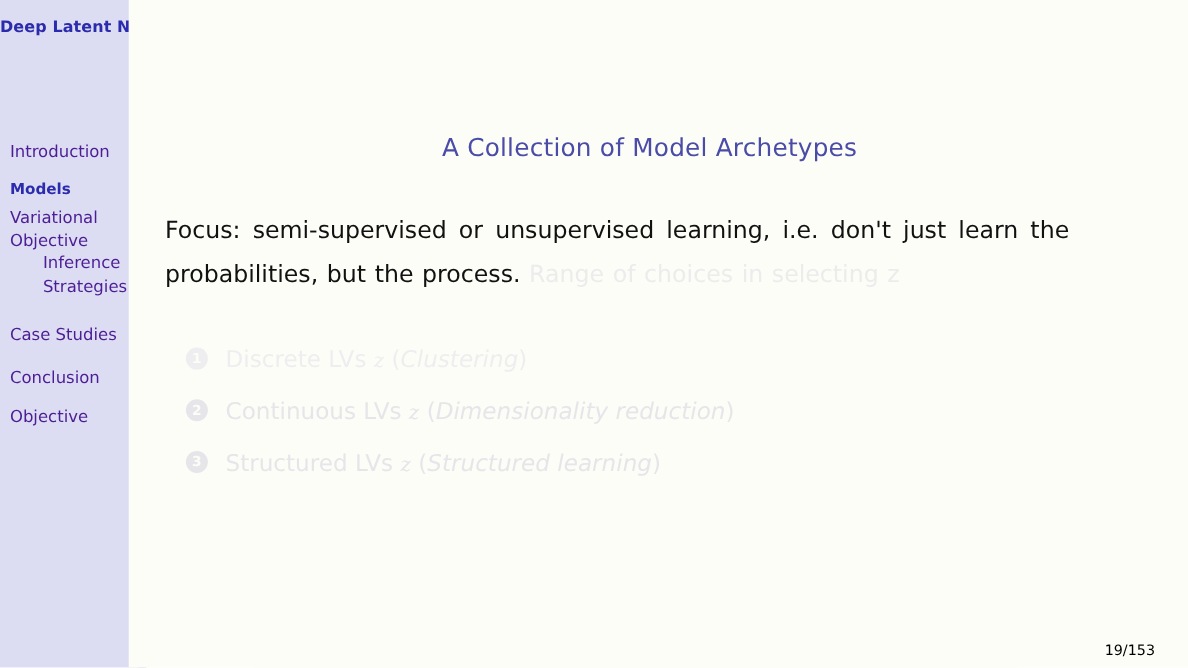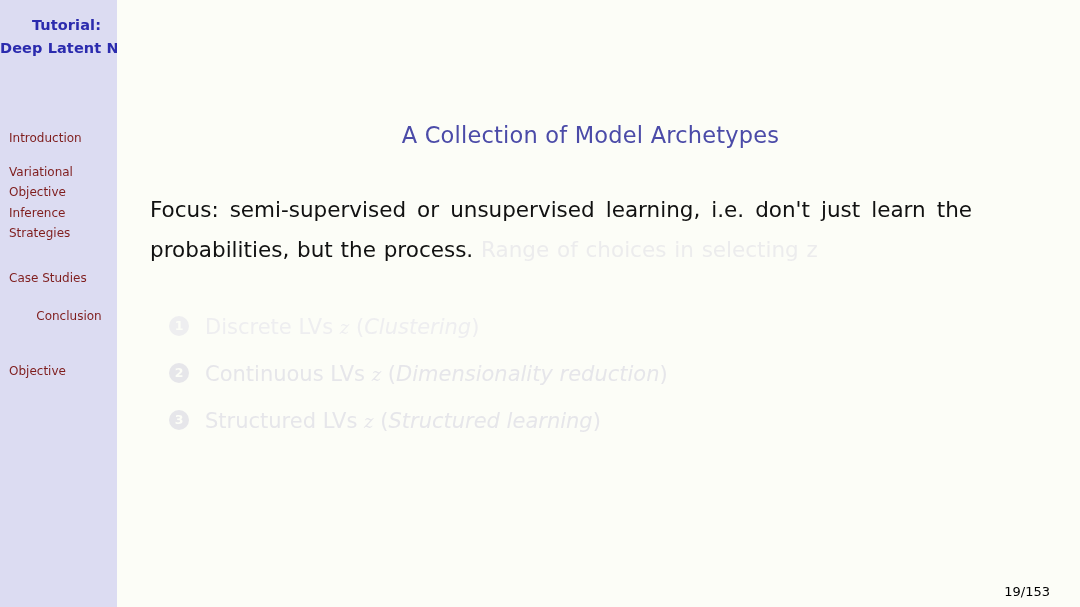--- a/index.html
+++ b/index.html
@@ -54,22 +54,22 @@
 
   #nav {
     position: absolute;
     left: 0;
     top: 128px;
     width: 133px;
   }
   .nav-item {
     padding-left: 9px;
     padding-right: 4px;
-    color: #7f1d1d;
-    font-size: 12px;
+    color: #4c1d95;
+    font-size: 15px;
     line-height: 20.5px;
     margin-bottom: 13px;
   }
   .nav-item.two-line { line-height: 20.5px; }
   .nav-item.current {
     color: #2b2bae;
     font-weight: bold;
     font-size: 13.8px;
   }
   .nav-sub {
@@ -166,46 +166,48 @@
   }
 </style>
 </head>
 <body>
 
 <div id="slide">
 
   <div id="sidebar">
 
     <div id="sidebar-title">
-      <div>Tutorial:</div>
       <div>Deep Latent NLP</div>
     </div>
 
     <div id="nav">
 
       <div class="nav-item">
         <span>Introduction</span>
       </div>
 
+      <div class="nav-item current" style="margin-bottom:6px;">
+        <span>Models</span>
+      </div>
 
 
       <div class="nav-item two-line" style="margin-bottom:0;">
         <span>Variational Objective</span>
       </div>
 
-      <div class="nav-item two-line" style="margin-bottom:18px;">
+      <div class="nav-item two-line" style="margin-bottom:18px;margin-left:30px;">
         <span>Inference Strategies</span>
       </div>
 
 
       <div class="nav-item" style="margin-bottom:18px;margin-top:24px;">
         <span>Case Studies</span>
       </div>
 
-      <div class="nav-item" style="margin-bottom:34px;text-align:center;">
+      <div class="nav-item" style="margin-bottom:16px;">
         <span>Conclusion</span>
       </div>
 
       <div class="nav-item">
         <span>Objective</span>
       </div>
 
     </div>
 
     <div id="sidebar-edge"></div>

